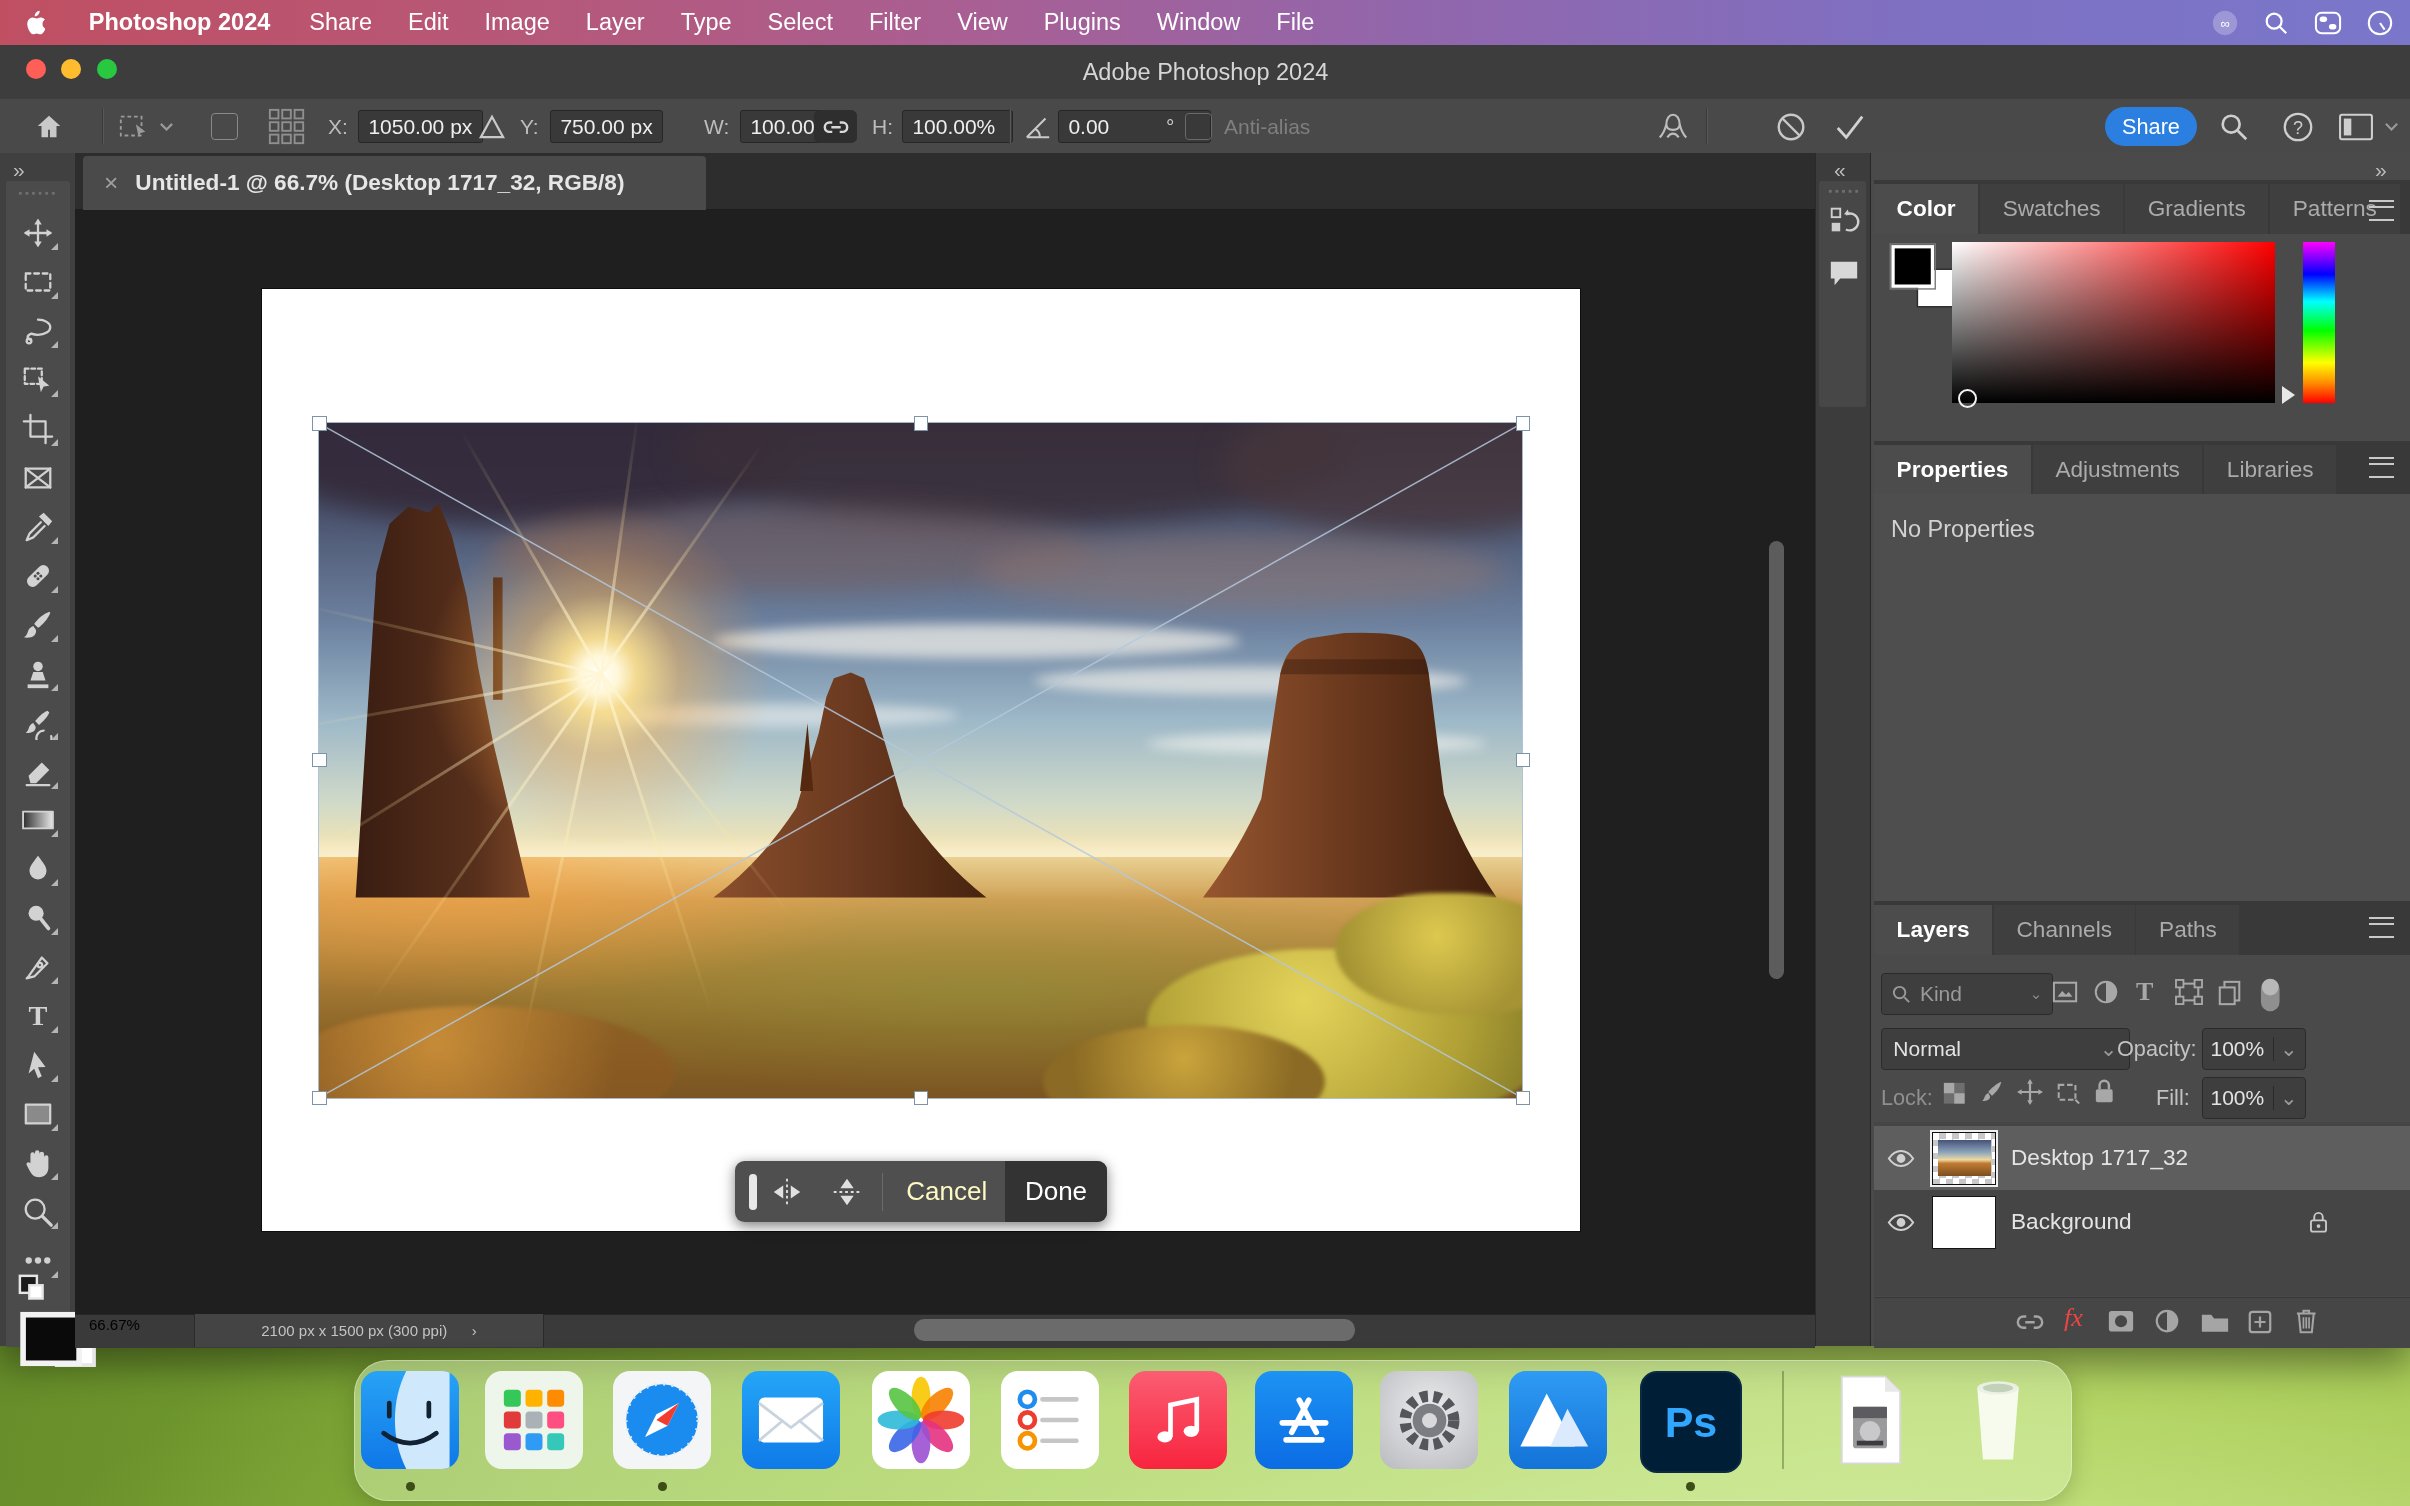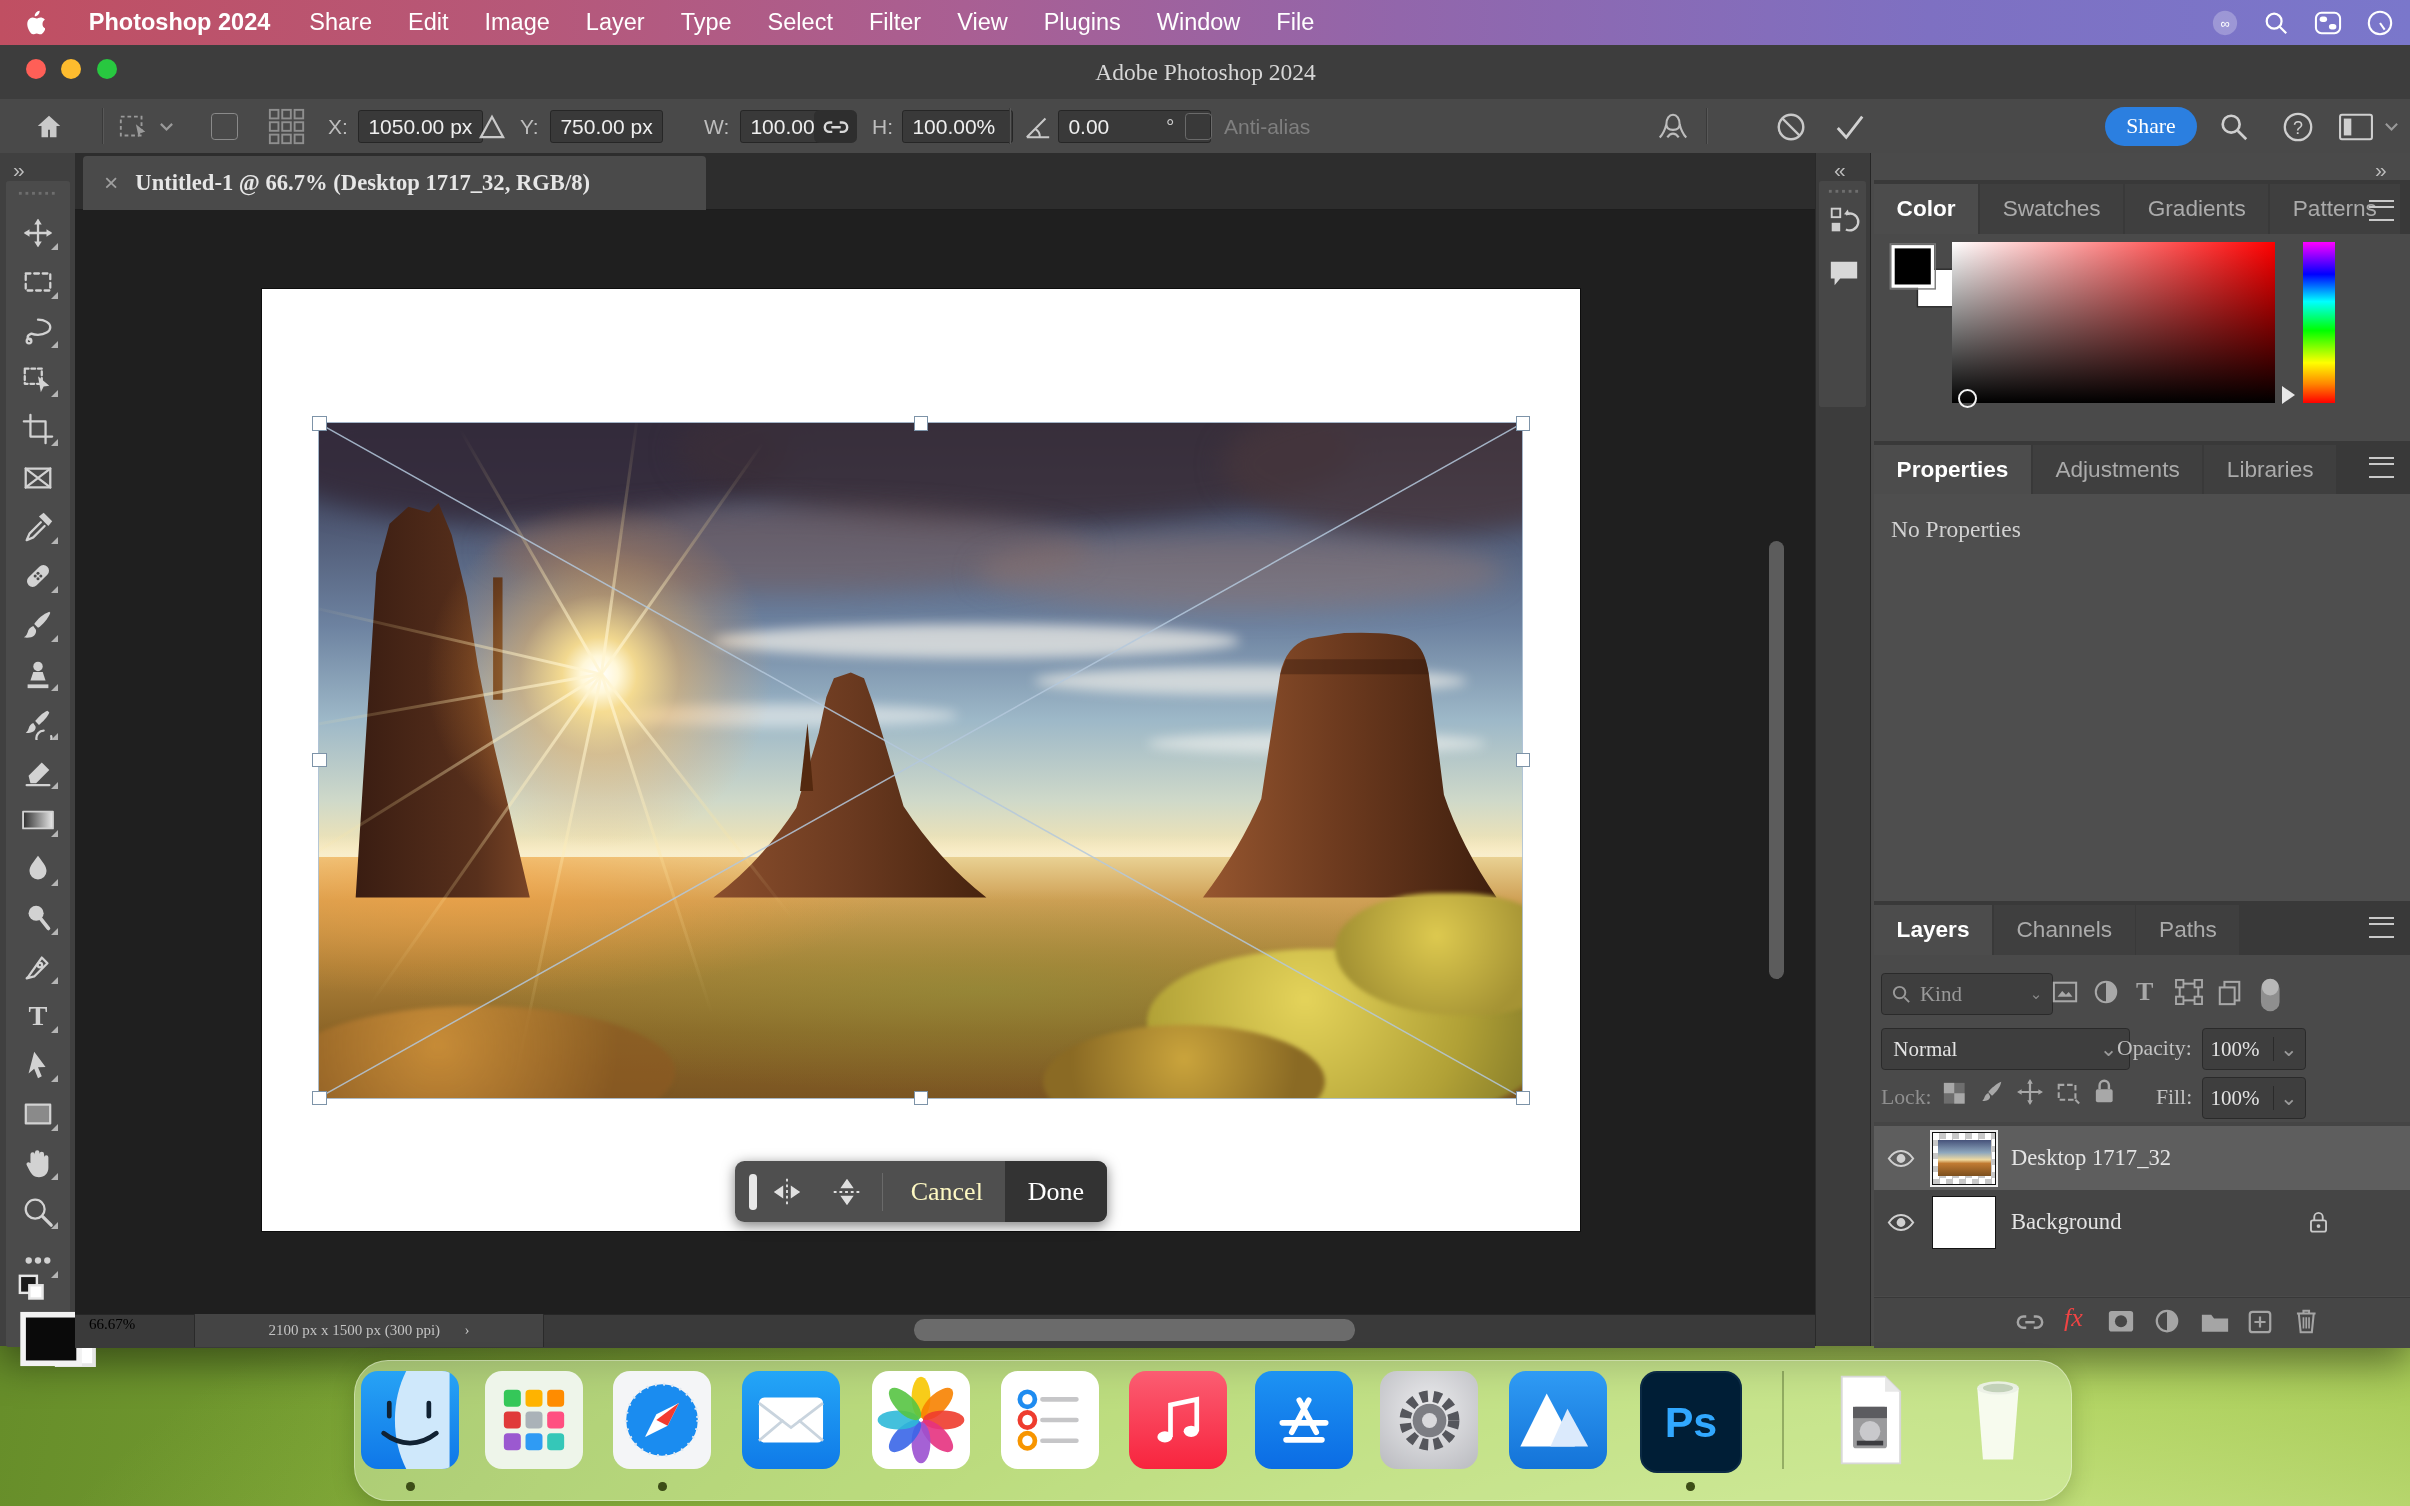--- a/index.html
+++ b/index.html
@@ -103,21 +103,21 @@
   .eyesvg{stroke:#d0d0d0;fill:none;stroke-width:2.2;}
   .lrow{position:absolute;left:1874px;width:549px;height:64px;display:flex;align-items:center;color:#e4e4e4;font-size:22.6px;}
   .thumbchk{width:62px;height:51px;margin-left:17px;background:repeating-conic-gradient(#c8c8c8 0 90deg,#ffffff 0 180deg) 0 0/13px 13px;
     display:flex;align-items:center;justify-content:center;}
   
   #satfield{left:1952px;top:242px;width:323px;height:161px;
     background:linear-gradient(180deg,rgba(0,0,0,0) 0%,#000 100%),linear-gradient(90deg,#ffffff 0%,#ff0000 100%);}
   #huebar{left:2303px;top:242px;width:32px;height:161px;
     background:linear-gradient(180deg,#f0f 0%,#00f 20%,#0ff 37%,#0f0 55%,#ff0 75%,#f80 88%,#f00 100%);}
   
-  .txt{white-space:nowrap;font-family:Liberation Serif, serif;}
+  .txt{white-space:nowrap;}
   svg{display:block;}
 </style>
 </head>
 <body>
 
 <div id="page">
 
   <div id="wallpaper" class="abs"></div>
 
   <div class="abs" style="left:0;top:45px;width:2411px;height:1301px;background:#3d3d3d;box-shadow:0 17px 38px rgba(0,0,0,.45);"></div>

